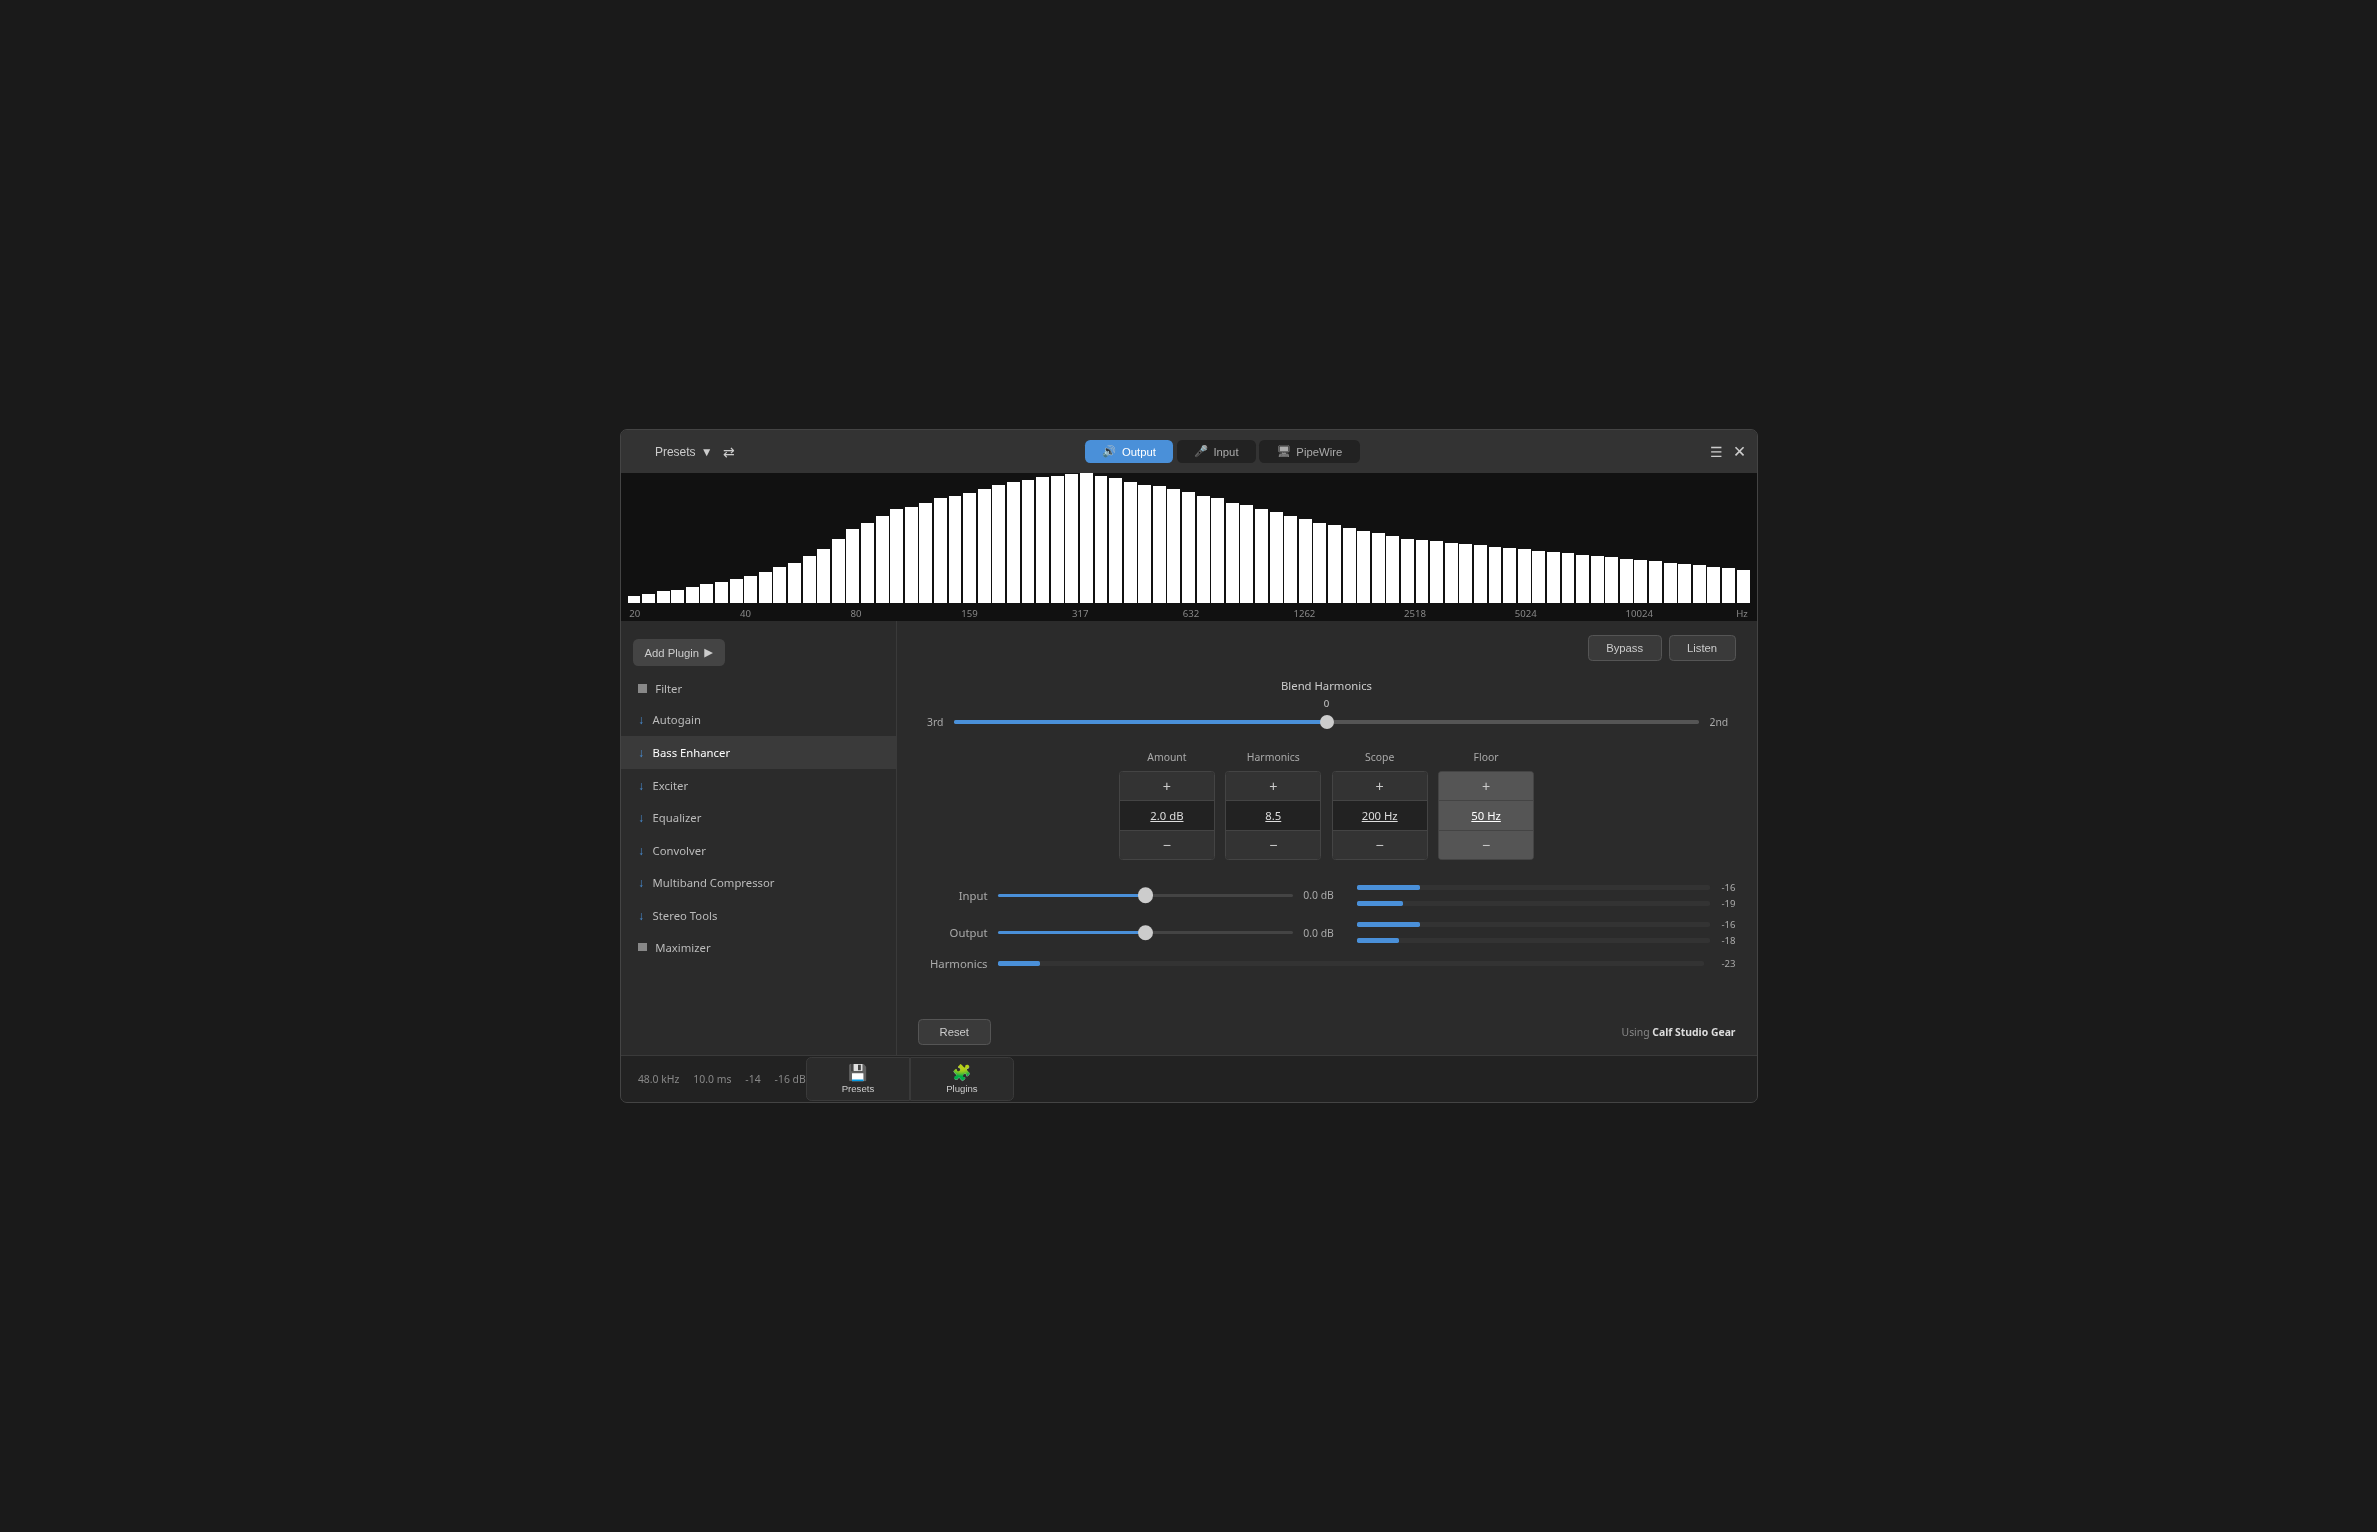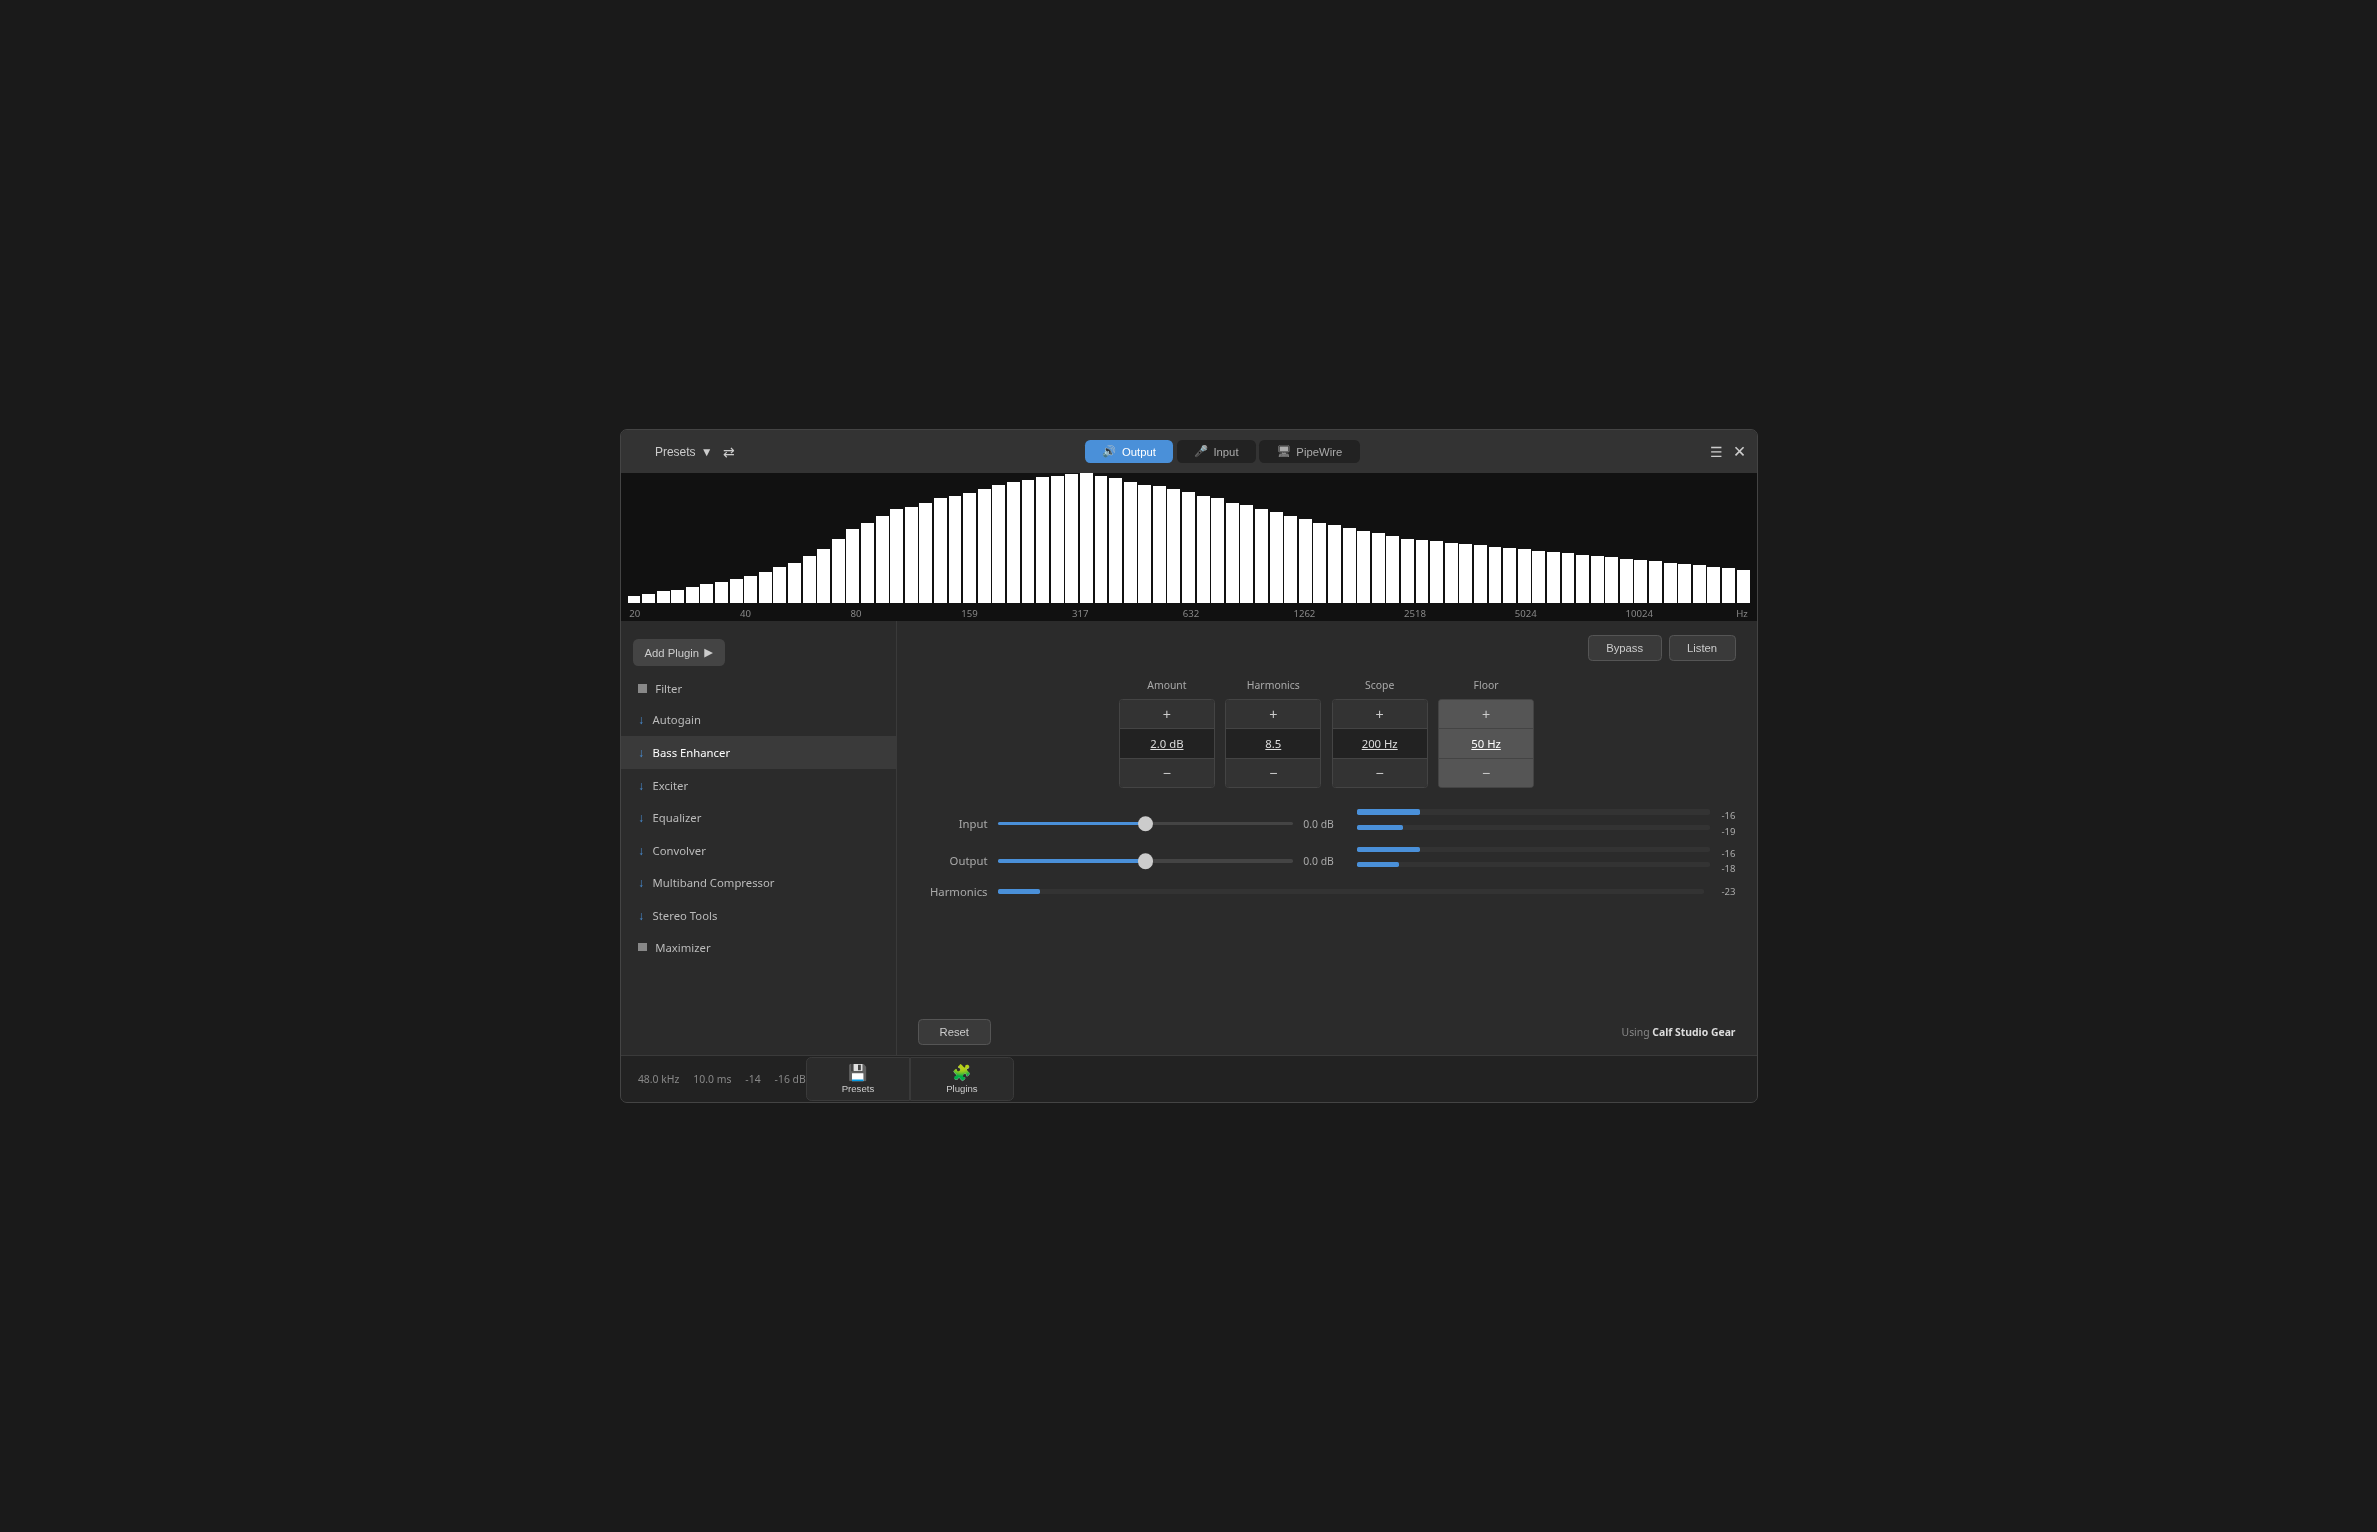--- a/index.html
+++ b/index.html
@@ -343,20 +343,21 @@
       width: 43px;
     }
     .level-meter-wrap {
       flex: 1;
       display: flex;
       flex-direction: column;
       gap: 2.6px;
     }
     .level-meter {
       display: flex;
+      align-items: center;
       gap: 0;
     }
     .meter-bar-wrap {
       flex: 1;
       height: 5.2px;
       background: #333;
       border-radius: 1.7px;
     }
     .meter-bar {
       height: 5.2px;
@@ -640,20 +641,32 @@
     </div>
 
     <div style="flex:1; display:flex; flex-direction:column;">
       <div class="content">
 
         <div class="top-controls">
           <button class="ctrl-btn">Bypass</button>
           <button class="ctrl-btn">Listen</button>
         </div>
 
+        <div class="blend-section">
+          <div class="blend-title">Blend Harmonics</div>
+          <div class="blend-value">0</div>
+          <div class="blend-slider-row">
+            <span class="blend-label">3rd</span>
+            <div class="slider-track" style="position:relative;">
+              <div class="slider-fill" style="width:50%;"></div>
+              <div class="slider-thumb" style="left:calc(50% - 7px);"></div>
+            </div>
+            <span class="blend-label right">2nd</span>
+          </div>
+        </div>
 
         <div class="params-grid">
 
           <div class="param-col">
             <div class="param-label">Amount</div>
             <div class="param-box">
               <button class="param-btn">+</button>
               <div class="param-value">2.0 dB</div>
               <button class="param-btn">−</button>
             </div>

